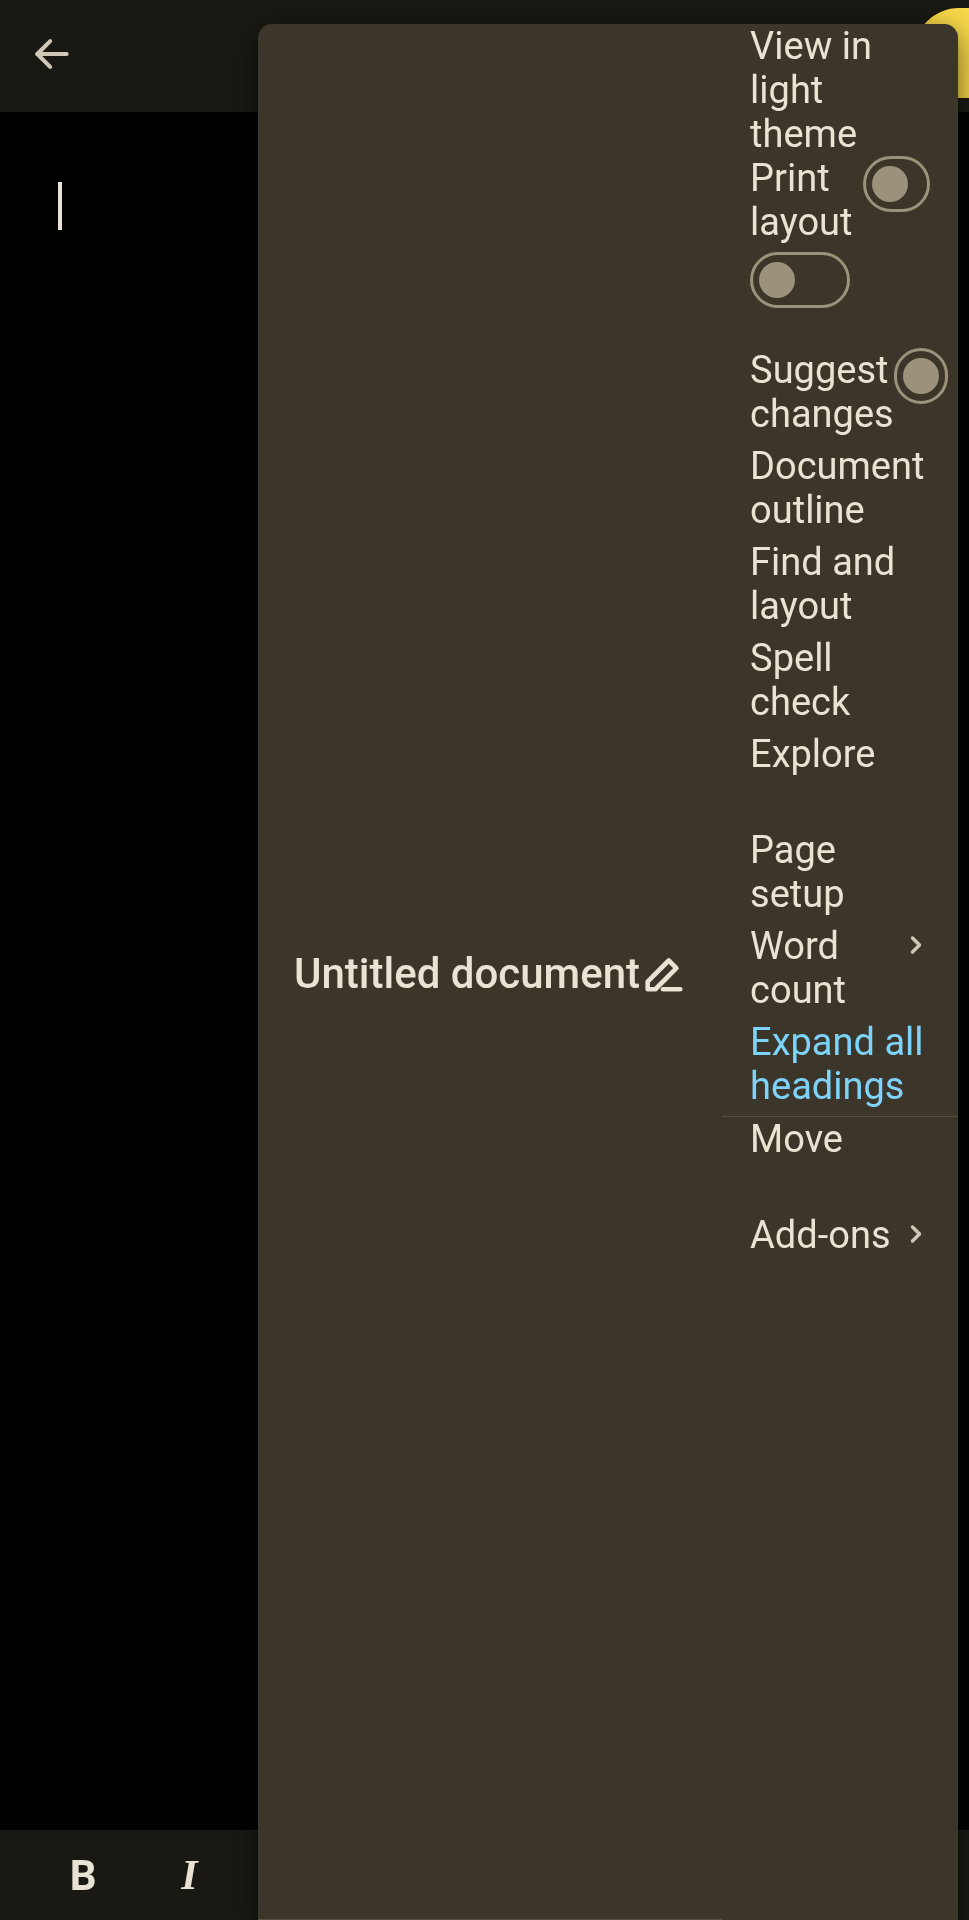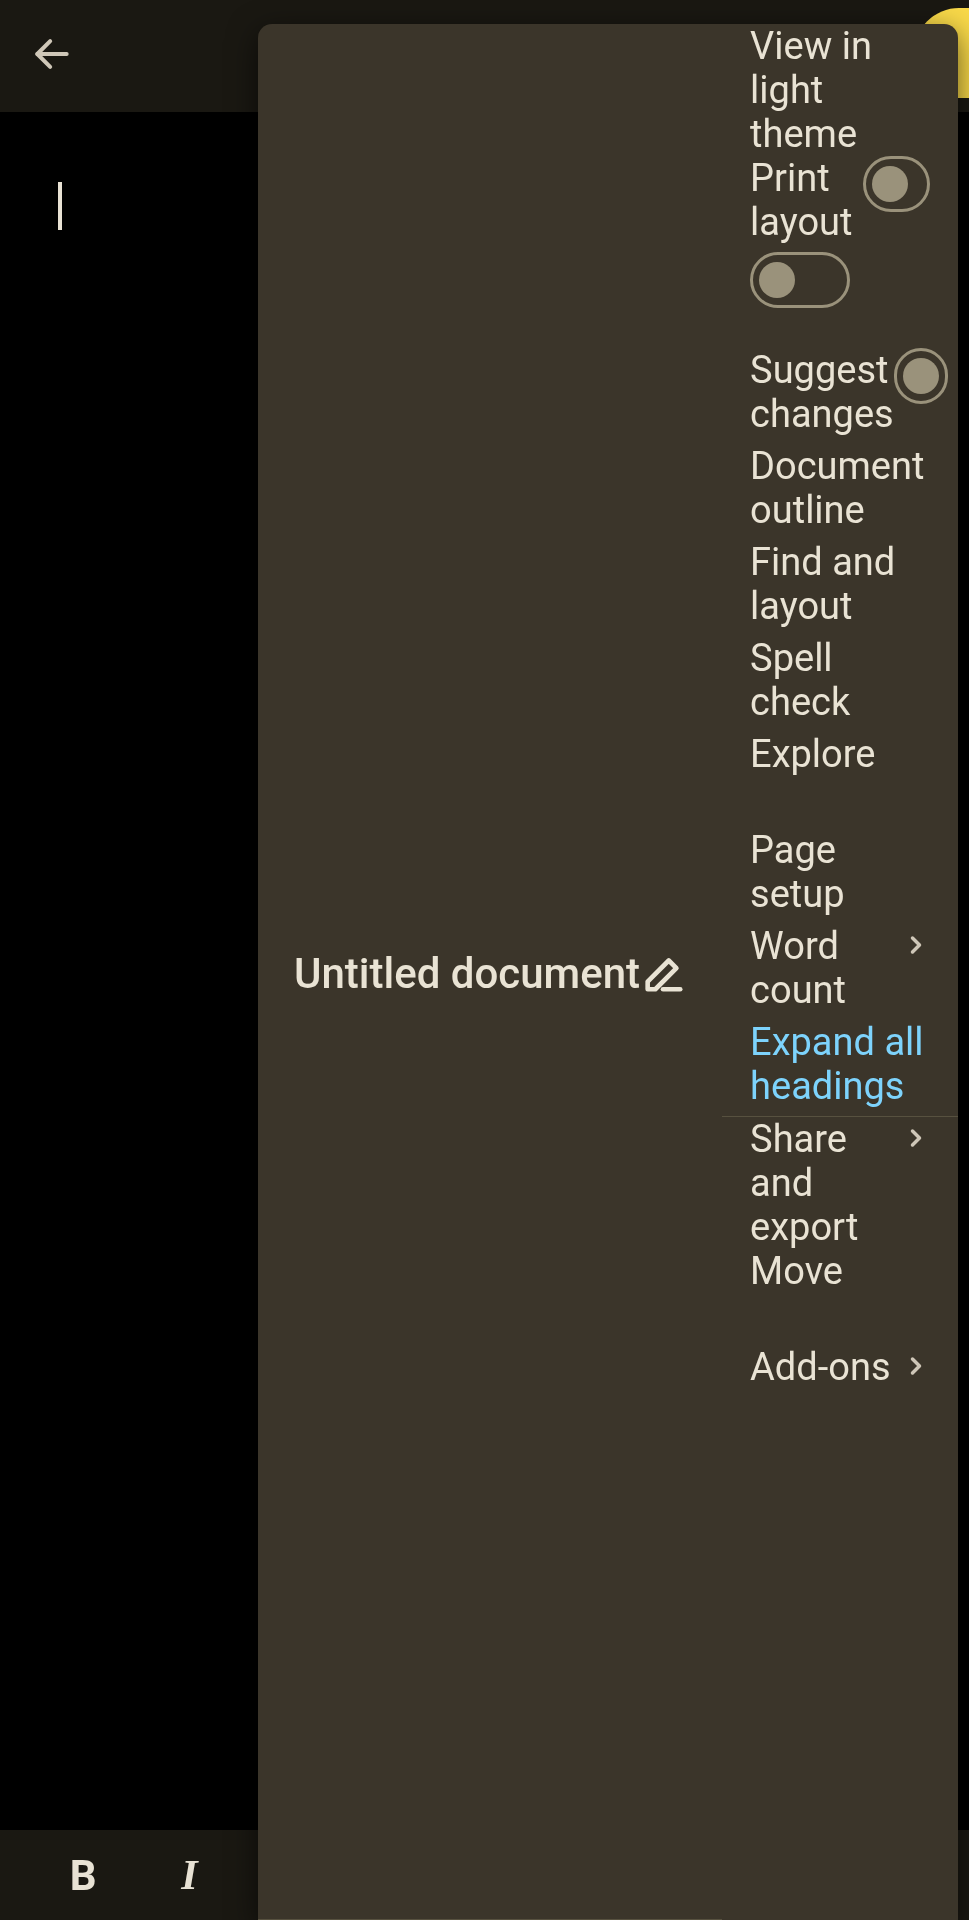--- a/index.html
+++ b/index.html
@@ -258,28 +258,20 @@
           </svg>
       </span>
     </div>
 
     <div class="menu-item disabled">
       <span>Expand all headings</span>
     </div>
 
     <div class="menu-divider"></div>
 
-    <div class="menu-item">
-      <span>Share and export</span>
-      <span class="chevron">
-        <svg width="28" height="28" viewBox="0 0 24 24" fill="none" stroke="currentColor" stroke-width="3" stroke-linecap="round" stroke-linejoin="round">
-            <polyline points="9 6 15 12 9 18"></polyline>
-          </svg>
-      </span>
-    </div>
 
     <div class="menu-item">
       <span>Move</span>
     </div>
 
     <div class="menu-item">
       <span>Add-ons</span>
       <span class="chevron">
         <svg width="28" height="28" viewBox="0 0 24 24" fill="none" stroke="currentColor" stroke-width="3" stroke-linecap="round" stroke-linejoin="round">
             <polyline points="9 6 15 12 9 18"></polyline>

